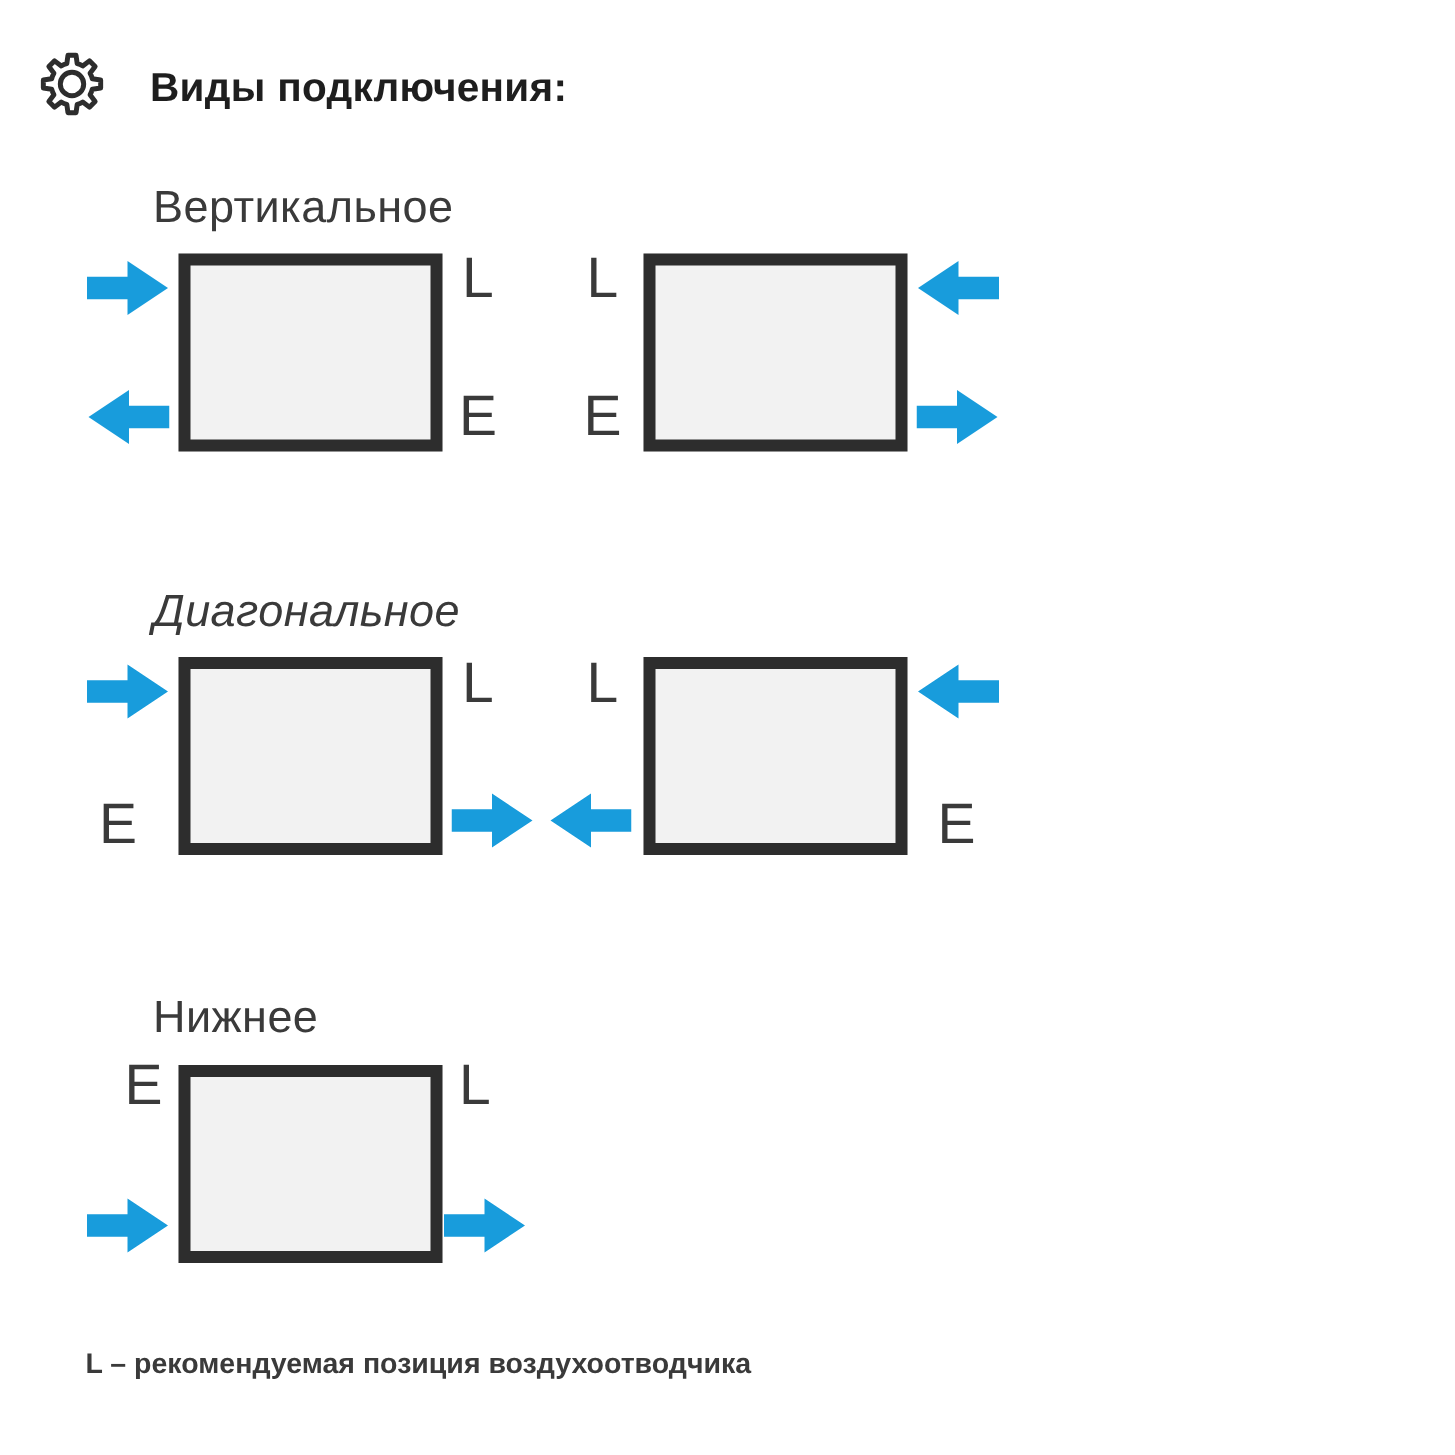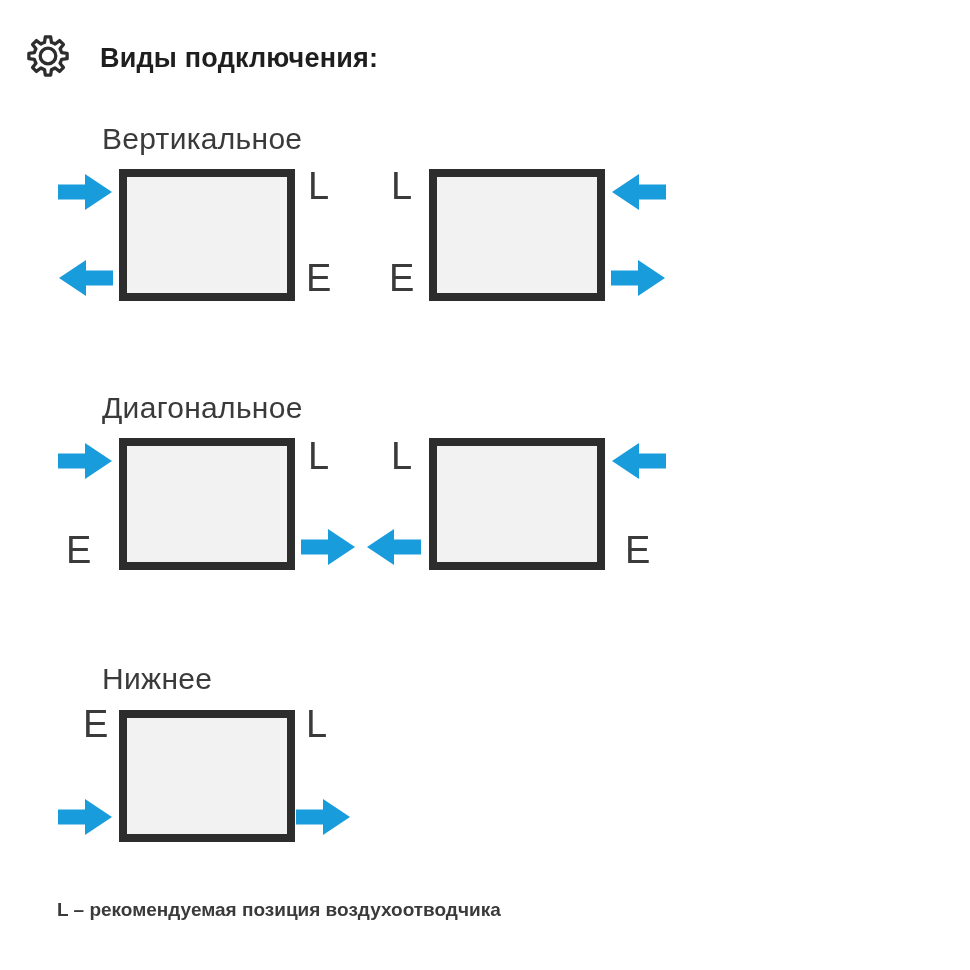--- a/index.html
+++ b/index.html
@@ -97,21 +97,21 @@
     </div>
     <span class="abs port-letter" style="left:389px;top:256px;">E</span>
     <div class="abs arrow" style="left:611px;top:258px;">
       <svg viewBox="0 0 55 40">
           <polygon points="0,12.5 27,12.5 27,2 54,20 27,38 27,27.5 0,27.5"></polygon>
         </svg>
     </div>
   </div>
 
   <div>
-    <div class="abs section-title" style="top:389px;">Диагональное</div>
+    <div class="abs section-title" style="top:389px;font-style:italic;">Диагональное</div>
 
     <div class="abs arrow" style="left:58px;top:441px;">
       <svg viewBox="0 0 55 40">
           <polygon points="0,12.5 27,12.5 27,2 54,20 27,38 27,27.5 0,27.5"></polygon>
         </svg>
     </div>
     <div class="abs radiator" style="left:119px;top:438px;"></div>
     <span class="abs port-letter" style="left:308px;top:434px;">L</span>
     <span class="abs port-letter" style="left:66px;top:528px;">E</span>
     <div class="abs arrow" style="left:301px;top:527px;">

